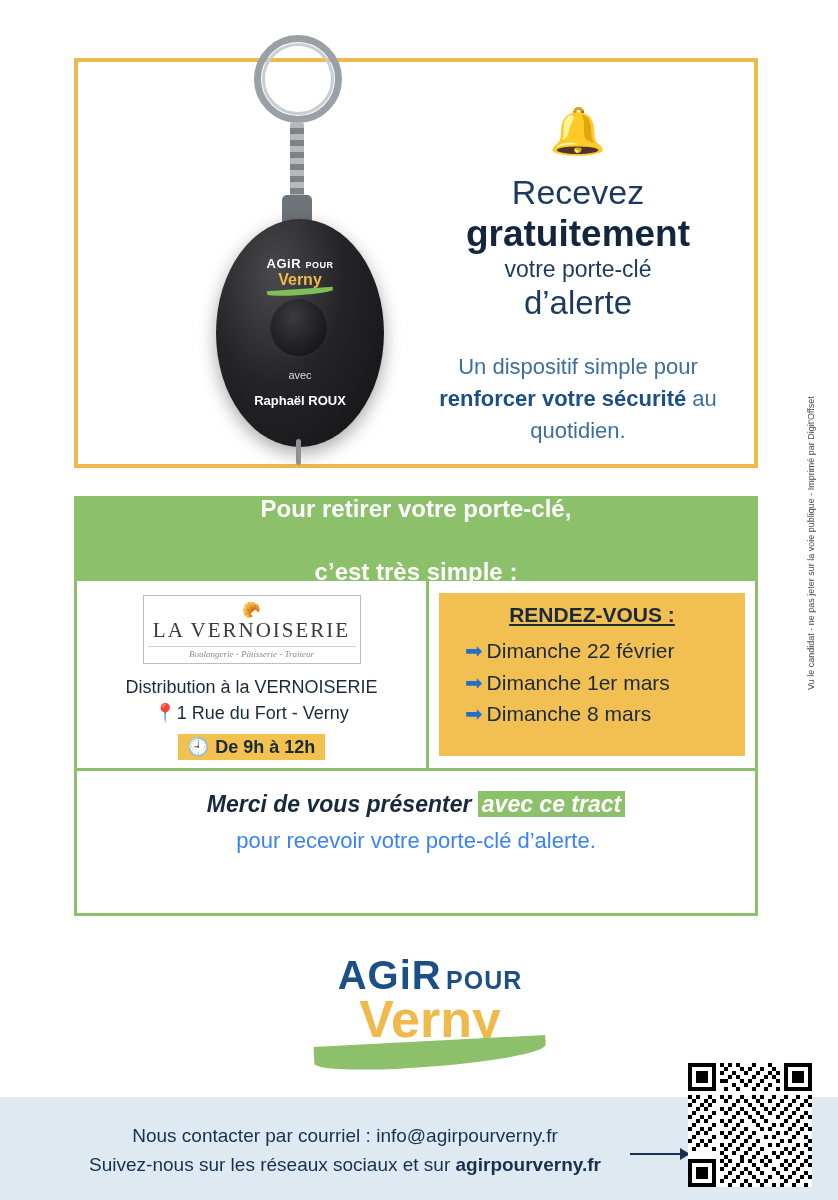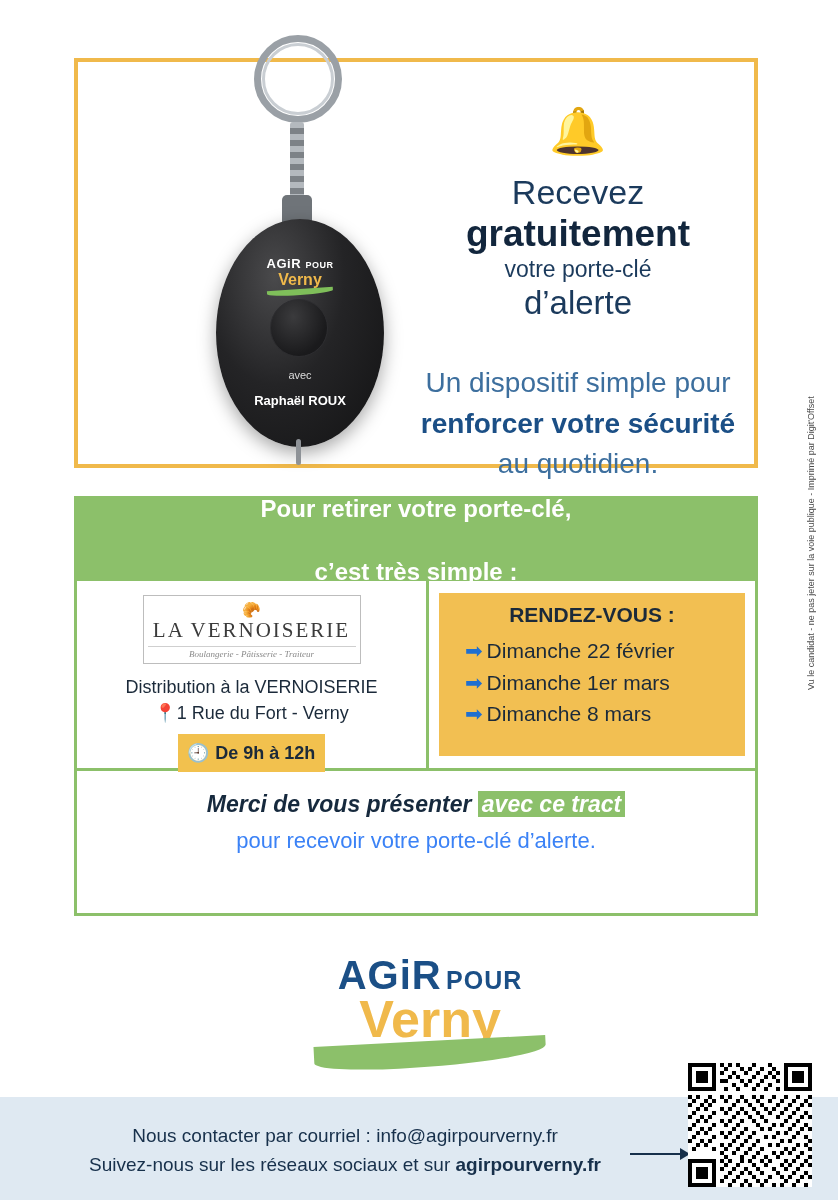--- a/index.html
+++ b/index.html
@@ -53,22 +53,22 @@
     font-weight: 400;
     line-height: 1.2;
   }
   .hero-line4 {
     font-size: 33px;
     color: #1b3a5c;
     font-weight: 400;
     line-height: 1.2;
   }
   .hero-sub {
-    margin-top: 40px;
-    font-size: 28px;
+    margin-top: 28px;
+    font-size: 22px;
     color: #3d6f9e;
     line-height: 1.45;
   }
   .hero-sub b { color: #1b4f86; font-weight: bold; }
 
   
   .keychain {
     position: absolute;
     left: 100px; top: -35px;
     width: 240px; height: 460px;
@@ -232,34 +232,34 @@
     font-size: 18px; color: #1b2a3a; line-height: 1.45;
   }
   .dist-line b { font-weight: normal; }
   .hours {
     display: inline-block;
     margin-top: 8px;
     background: #f2c14e;
     font-weight: bold;
     font-size: 18px;
     color: #1b2a3a;
-    padding: 8px 10px;
+    padding: 2px 10px;
   }
   .info-right {
     flex: 1;
     padding: 12px 10px;
   }
   .rdv-card {
     background: #f2bf52;
     height: 100%;
     padding: 10px 8px;
     text-align: center;
   }
   .rdv-title {
-    font-size: 21px; font-weight: bold; color: #1b2a3a; margin-bottom: 8px;
+    font-size: 21px; font-weight: bold; color: #1b2a3a; margin-bottom: 8px; text-decoration: underline;
   }
   .rdv-item {
     font-size: 21px; color: #1b2a3a; line-height: 1.5; text-align: left; padding-left: 18px;
   }
   .rdv-item .arrow { color: #1f6fd0; margin-right: 4px; }
   .info-foot {
     padding: 18px 12px;
     text-align: center;
   }
   .foot-1 {

